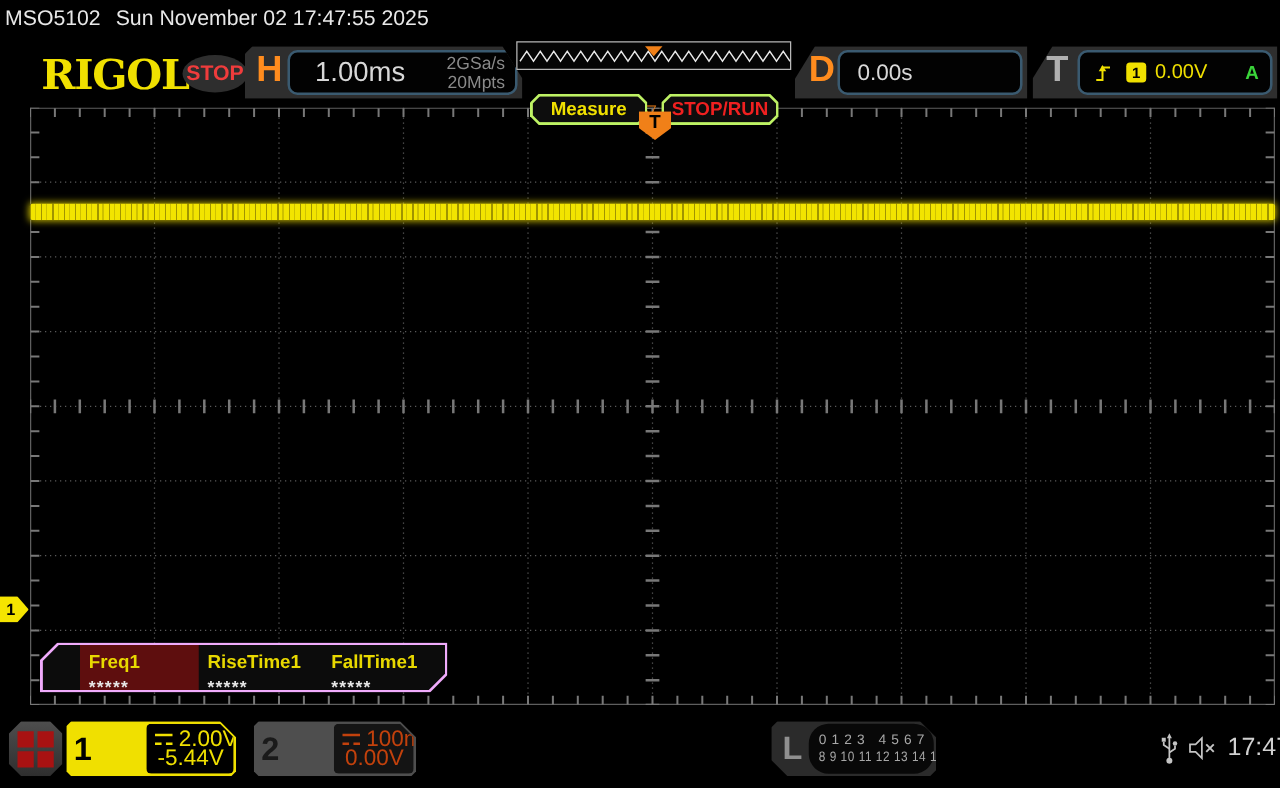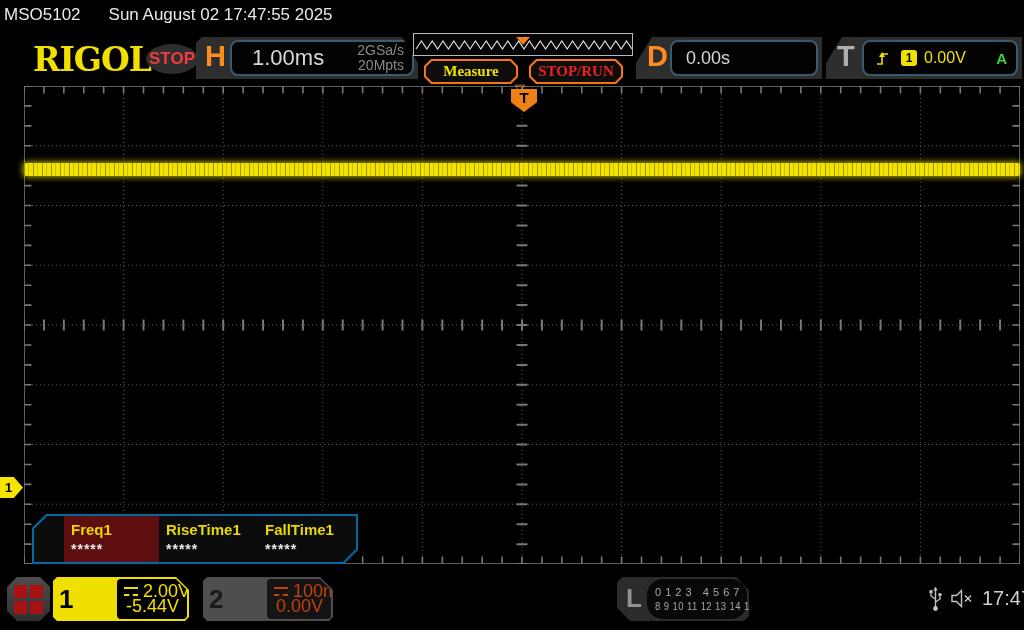--- a/index.html
+++ b/index.html
@@ -3,21 +3,21 @@
 <meta charset="utf-8">
 <style>
   * { margin:0; padding:0; box-sizing:border-box; }
   html,body { width:1024px; height:630px; background:#000; overflow:hidden;
     font-family:"Liberation Sans", sans-serif; }
   .abs { position:absolute; }
   #screen { position:relative; width:1024px; height:630px; background:#000; }
 
   
   .titlebar { left:4px; top:5px; color:#e8e8e8; font-size:17px; }
-  .titlebar .model { margin-right:28px; }
+  .titlebar .model { margin-right:12px; }
 
   
   .logo { left:33px; top:40px; color:#f0e000; font-family:"DejaVu Serif", serif;
     font-weight:bold; font-size:33px; letter-spacing:-1px; }
   .stop-badge { left:146px; top:44px; width:52px; height:30px; background:#2e2e2e;
     border-radius:50%; color:#f03c3c; font-weight:bold; font-size:17px;
     display:flex; align-items:center; justify-content:center;text-align:right; }
 
   .tb-group { top:37px; height:42px; background:#2e2e2e; }
   .tb-group.h { left:196px; width:222px;
@@ -45,23 +45,23 @@
     justify-content:center; margin-left:12px; }
 
   
   .preview { left:413px; top:33px; width:220px; height:23px; background:#050505;
     border:1px solid #b8b8b8; z-index:5; }
   .preview-tri { left:516px; top:37px; width:0; height:0; z-index:6;
     border-left:7px solid transparent; border-right:7px solid transparent;
     border-top:8px solid #f08018; }
 
   
-  .chamfer-btn { top:59px; width:94px; height:25px; background:#f97316; z-index:4;
+  .chamfer-btn { top:75px; width:94px; height:25px; background:#bef264; z-index:4;
     clip-path:polygon(7px 0, calc(100% - 7px) 0, 100% 7px, 100% calc(100% - 7px),
-      calc(100% - 7px) 100%, 7px 100%, 0 calc(100% - 7px), 0 7px);font-family:Liberation Serif, serif; }
+      calc(100% - 7px) 100%, 7px 100%, 0 calc(100% - 7px), 0 7px); }
   .chamfer-btn .inner { position:absolute; inset:2px; background:#0d0d0d;
     clip-path:polygon(6px 0, calc(100% - 6px) 0, 100% 6px, 100% calc(100% - 6px),
       calc(100% - 6px) 100%, 6px 100%, 0 calc(100% - 6px), 0 6px);
     display:flex; align-items:center; justify-content:center;
     font-size:15px; font-weight:bold; }
   .btn-measure { left:424px; } .btn-measure .inner { color:#f0e000; }
   .btn-stoprun { left:529px; } .btn-stoprun .inner { color:#f02020;text-align:center; }
 
   
   .grid-svg { left:24px; top:86px; }
@@ -74,21 +74,21 @@
     clip-path:polygon(0 0, 100% 0, 100% 58%, 50% 100%, 0 58%); z-index:4;
     display:flex; align-items:flex-start; justify-content:center;
     color:#000; font-weight:bold; font-size:15px; }
   .trig-pos-tri { left:515px; top:81px; color:#f08018; font-size:13px; z-index:3; }
   .ch1-marker { left:0; top:477px; width:23px; height:21px; background:#f5e400;
     clip-path:polygon(0 0, 60% 0, 100% 50%, 60% 100%, 0 100%); z-index:4;
     display:flex; align-items:center; color:#000; font-size:13px; font-weight:bold;
     padding-left:5px; }
 
   
-  .meas-outer { left:32px; top:514px; width:326px; height:50px; background:#0369a1;
+  .meas-outer { left:32px; top:514px; width:326px; height:40px; background:#f0abfc;
     clip-path:polygon(14px 0, 100% 0, 100% calc(100% - 14px),
       calc(100% - 14px) 100%, 0 100%, 0 14px); z-index:5; }
   .meas-inner { position:absolute; inset:2px; background:#0c0c0c;
     clip-path:polygon(13px 0, 100% 0, 100% calc(100% - 13px),
       calc(100% - 13px) 100%, 0 100%, 0 13px); }
   .meas-cell { position:absolute; top:0; width:95px; height:100%; padding:5px 0 0 7px; }
   .meas-cell.sel { background:#5e0e0e; }
   .meas-cell .lbl { color:#e8d800; font-size:15px; font-weight:bold; }
   .meas-cell .val { color:#e8e8e8; font-size:14px; font-weight:bold; margin-top:3px;
     letter-spacing:1px; }
@@ -138,21 +138,21 @@
   .usb-icon { left:928px; top:586px; }
   .snd-icon { left:950px; top:589px; }
   .clock { left:982px; top:587px; color:#d0d0d0; font-size:20px; }
 </style>
 </head>
 <body>
 
 <div id="screen">
 
   <div class="abs titlebar">
-    <span class="model">MSO5102</span><span>Sun August 02 17:47:55 2025</span>
+    <span class="model">MSO5102</span><span>Sun November 02 17:47:55 2025</span>
   </div>
 
   <div class="abs logo">RIGOL</div>
   <div class="abs stop-badge">STOP</div>
 
   <div class="abs tb-group h">
     <div class="abs tb-letter orange" style="left:9px">H</div>
     <div class="abs tb-panel h-panel">
       <span class="timebase">1.00ms</span>
       <span class="rate-stack">

